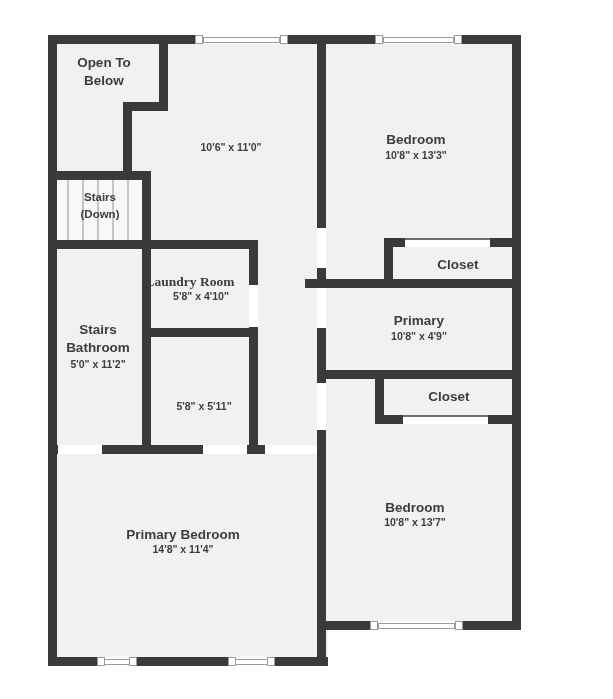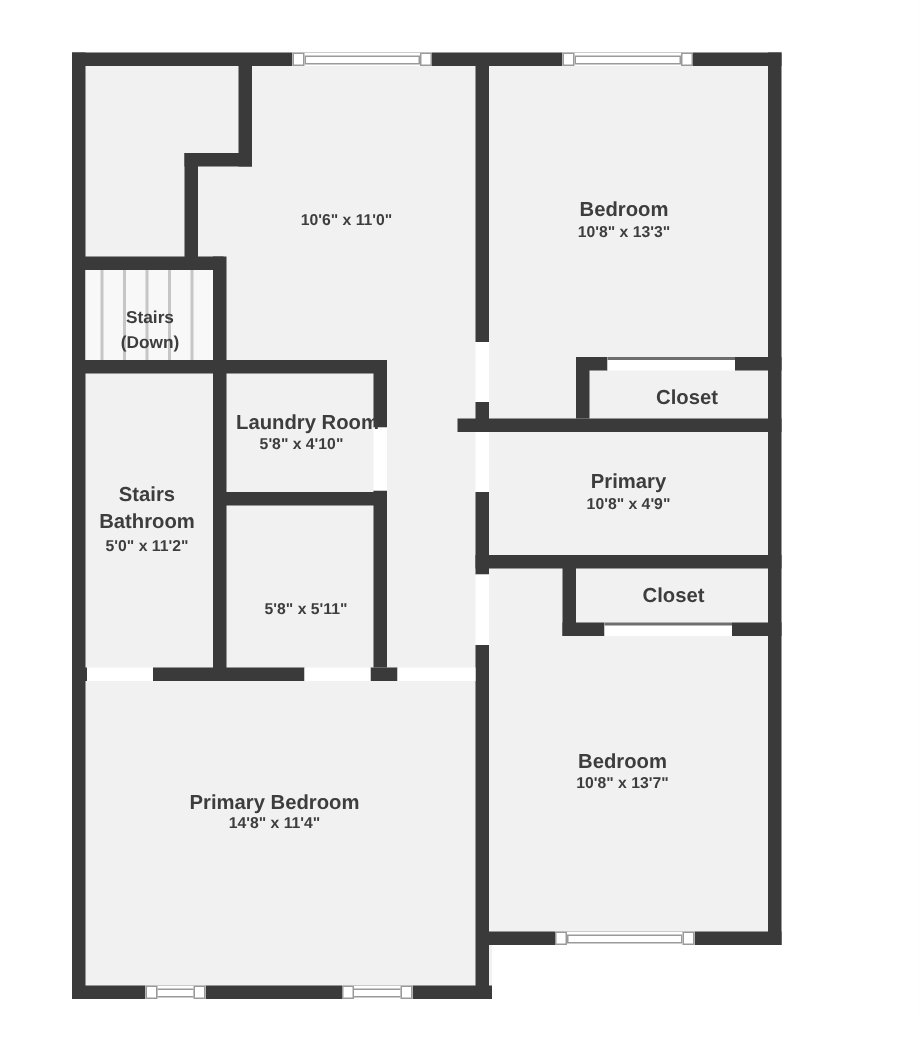--- a/index.html
+++ b/index.html
@@ -116,29 +116,30 @@
   </div>
 
   <div class="stairs" style="left:57px;top:180px;width:85px;height:60px;">
     <div class="tread" style="left:10px;"></div>
     <div class="tread" style="left:25px;"></div>
     <div class="tread" style="left:40px;"></div>
     <div class="tread" style="left:55px;"></div>
     <div class="tread" style="left:70px;"></div>
   </div>
 
+  <div class="room-name" style="left:68px;top:54px;width:72px;">Open To Below</div>
 
   <div class="room-dims" style="left:161px;top:141px;width:140px;">10'6" x 11'0"</div>
 
   <div class="room-name nowrap" style="left:366px;top:131px;width:100px;">Bedroom</div>
   <div class="room-dims" style="left:346px;top:149px;width:140px;">10'8" x 13'3"</div>
 
-  <div class="room-name small" style="left:64px;top:204px;width:72px;">Stairs (Down)</div>
+  <div class="room-name small" style="left:64px;top:189px;width:72px;">Stairs (Down)</div>
 
-  <div class="room-name nowrap" style="left:145px;top:273px;width:120px;">Laundry Room</div>
+  <div class="room-name nowrap" style="left:130px;top:273px;width:120px;font-family:Liberation Serif, serif;">Laundry Room</div>
   <div class="room-dims" style="left:131px;top:290px;width:140px;">5'8" x 4'10"</div>
 
   <div class="room-name nowrap" style="left:408px;top:256px;width:100px;">Closet</div>
 
   <div class="room-name nowrap" style="left:369px;top:312px;width:100px;">Primary</div>
   <div class="room-dims" style="left:349px;top:330px;width:140px;">10'8" x 4'9"</div>
 
   <div class="room-name" style="left:58px;top:321px;width:80px;">Stairs Bathroom</div>
   <div class="room-dims" style="left:28px;top:358px;width:140px;">5'0" x 11'2"</div>
 

